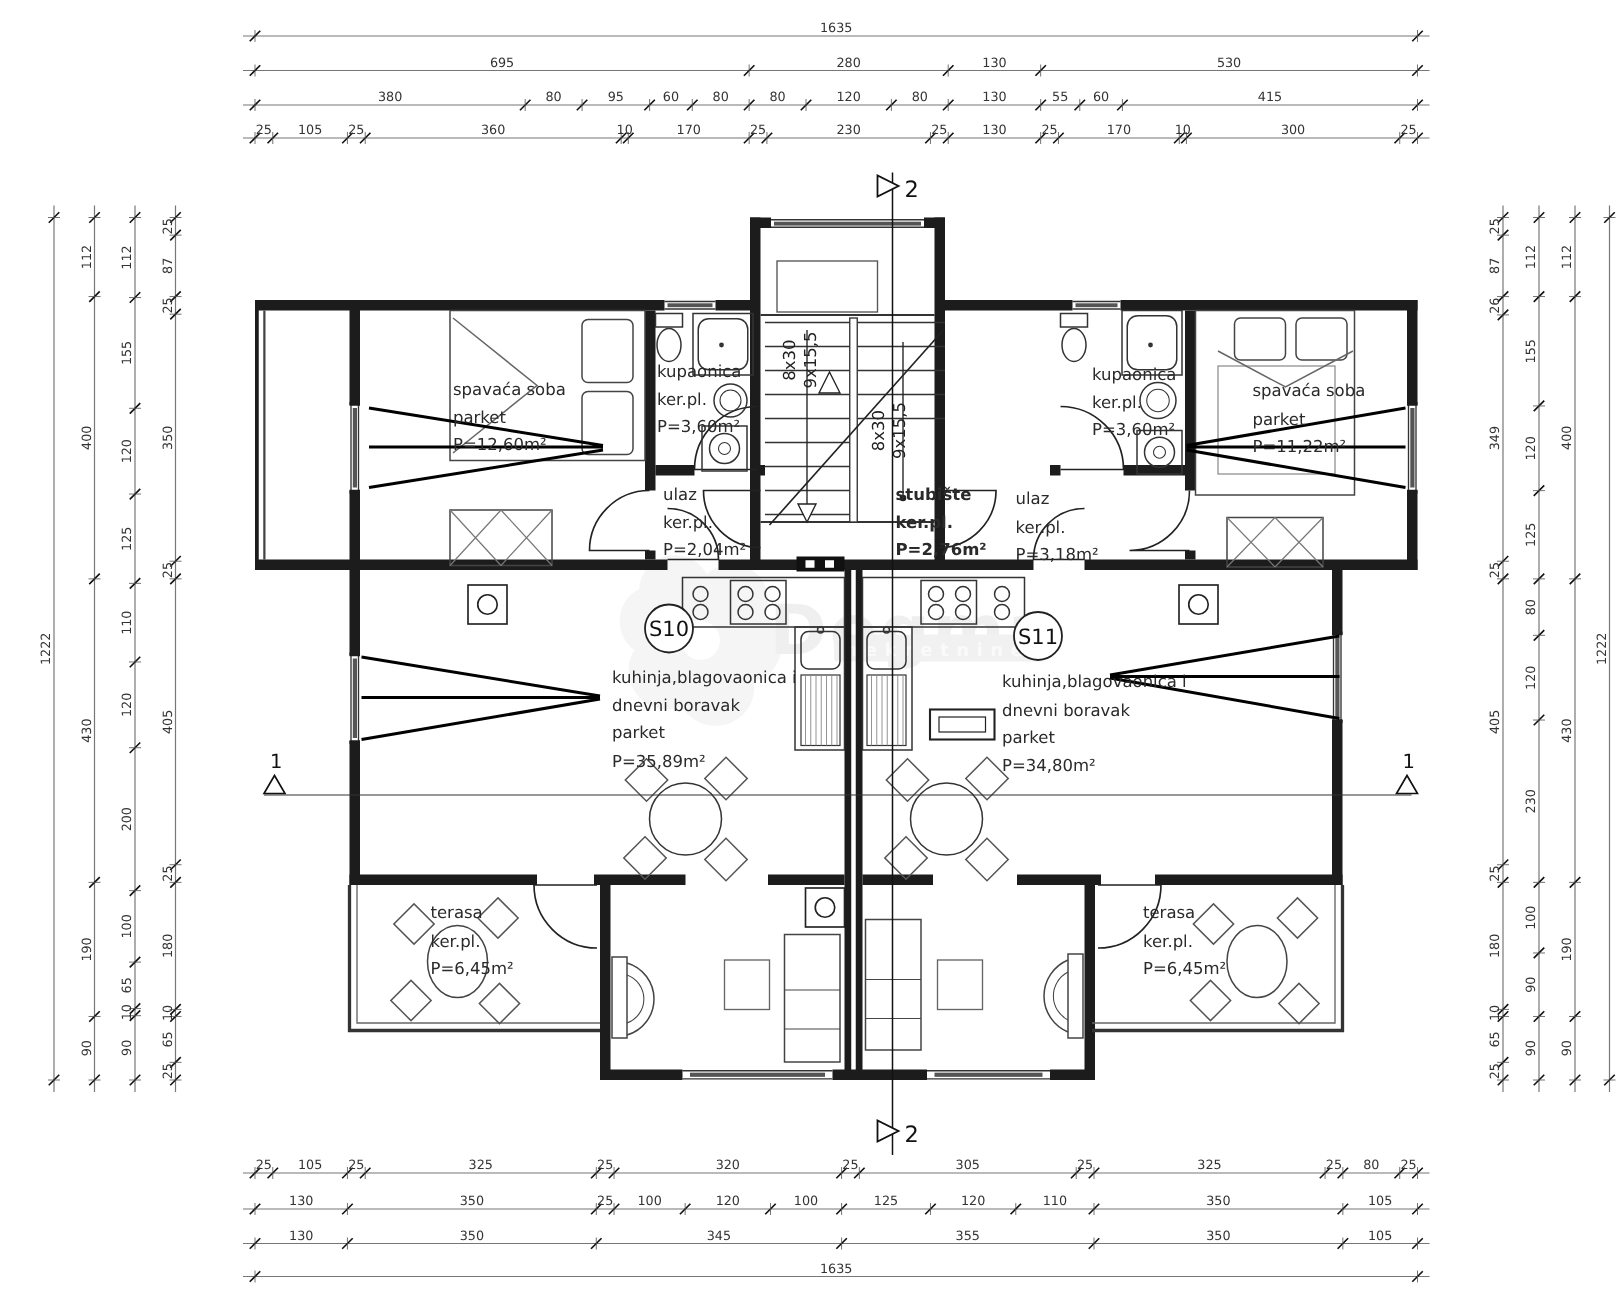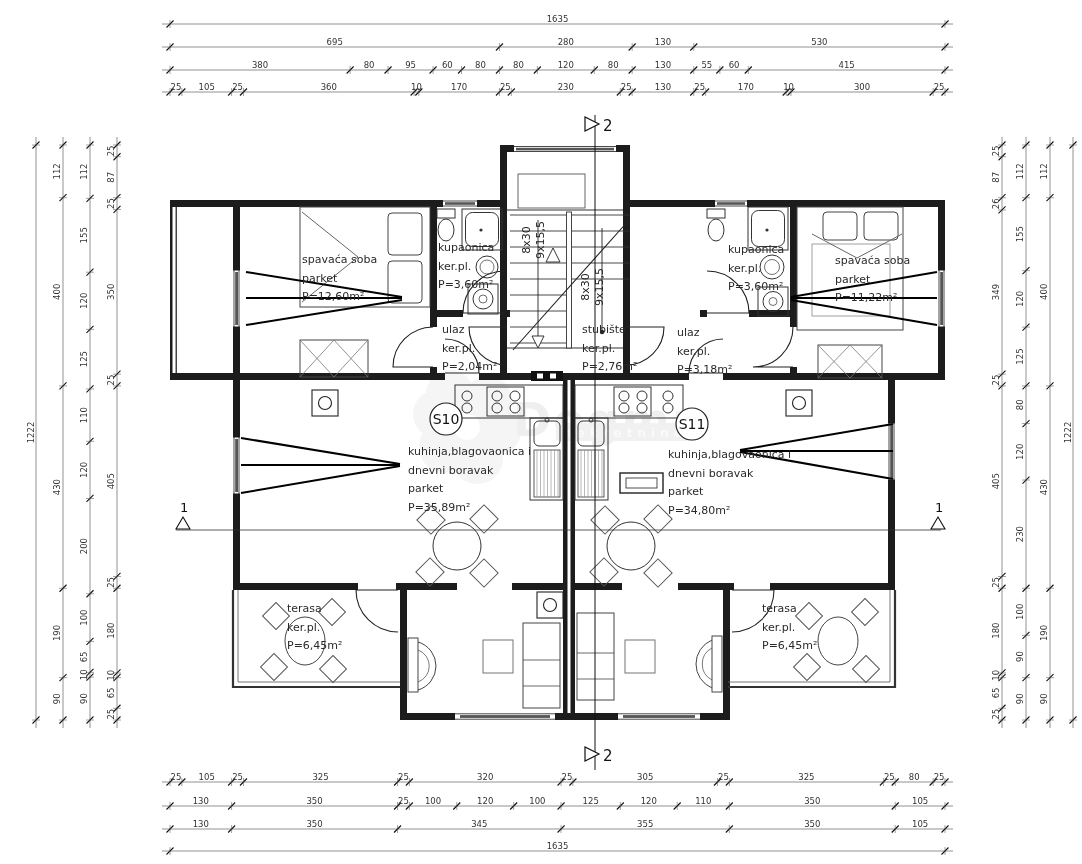--- a/index.html
+++ b/index.html
@@ -816,21 +816,21 @@
 <div class="room-label" style="left:438px;top:239px;">
   <span>kupaonica</span>
   <span>ker.pl.</span>
   <span>P=3,60m²</span>
 </div>
 <div class="room-label" style="left:442px;top:321px;">
   <span>ulaz</span>
   <span>ker.pl.</span>
   <span>P=2,04m²</span>
 </div>
-<div class="room-label" style="left:582px;top:321px;">
+<div class="room-label" style="left:597px;top:321px;font-weight:bold;">
   <span>stubište</span>
   <span>ker.pl.</span>
   <span>P=2,76m²</span>
 </div>
 <div class="room-label" style="left:677px;top:324px;">
   <span>ulaz</span>
   <span>ker.pl.</span>
   <span>P=3,18m²</span>
 </div>
 <div class="room-label" style="left:728px;top:241px;">

